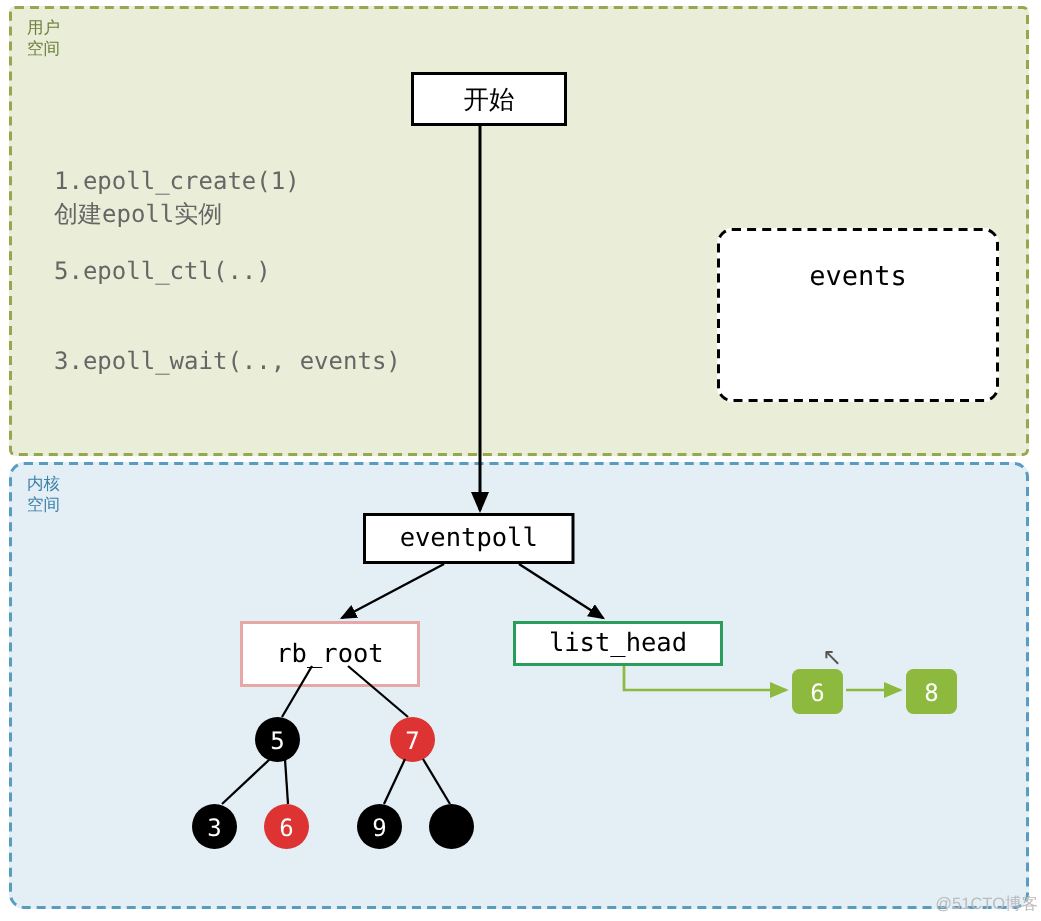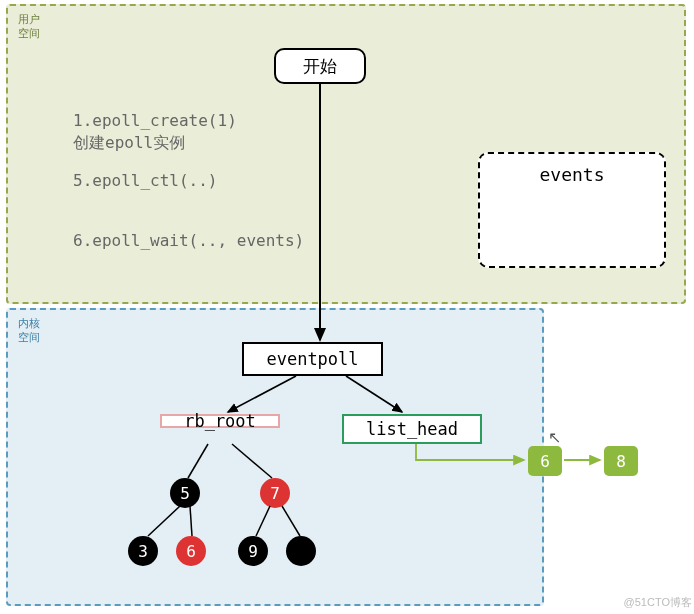--- a/index.html
+++ b/index.html
@@ -26,54 +26,54 @@
   }
   .user-space {
     left: 6px; top: 4px;
     width: 680px; height: 300px;
     background: #eaeed8;
     border-color: #95a84e;
   }
   .user-space .region-label { color: #6a7d3a; }
   .kernel-space {
     left: 6px; top: 308px;
-    width: 538px; height: 298px;
+    width: 680px; height: 298px;
     background: #e3eff5;
     border-color: #5a9bc0;
+    border-radius: 10px;
   }
   .kernel-space .region-label { color: #3b7fa6; }
   .api-text {
     position: absolute;
     left: 28px;
     color: #666;
     font-size: 16px;
     line-height: 1.35;
     font-family: Consolas, monospace;
-    margin-left: 37px;
   }
   .box {
     position: absolute;
     background: #fff;
     border: 2.5px solid #000;
     font-size: 17px;
     display: flex;
     align-items: center;
     justify-content: center;
     font-family: Consolas, monospace;
   }
   .events-box {
     position: absolute;
     background: #fff;
     border: 2.5px dashed #000;
     border-radius: 10px;
     font-size: 18px;
     font-family: Consolas, monospace;
     display: flex;
     justify-content: center;
-    padding-top: 10px;
+    padding-top: 20px;
   }
   .rb-root {
     border-color: #e8a7a7;
   }
   .list-head {
     border-color: #2a9d5c;
   }
   .circle {
     position: absolute;
     width: 30px; height: 30px;
@@ -124,38 +124,38 @@
 空间</div>
 
   <div class="api-text" style="top:104px;">
     <div>1.epoll_create(1)</div>
     <div>创建epoll实例</div>
   </div>
   <div class="api-text" style="top:164px;">
     <div>5.epoll_ctl(..)</div>
   </div>
   <div class="api-text" style="top:224px;">
-    <div>6.epoll_wait(.., events)</div>
+    <div>3.epoll_wait(.., events)</div>
   </div>
 </div>
 
 <div class="region kernel-space">
   <div class="region-label" style="white-space:pre;">内核
 空间</div>
 </div>
 
-<div class="box" style="left:274px; top:48px; width:92px; height:36px;border-radius:10px;">开始</div>
+<div class="box" style="left:274px; top:48px; width:104px; height:36px;">开始</div>
 
 <div class="events-box" style="left:478px; top:152px; width:188px; height:116px;">
   <span>events</span>
 </div>
 
 <div class="box" style="left:242px; top:342px; width:141px; height:34px;text-align:center;">eventpoll</div>
 
-<div class="box rb-root" style="left:160px; top:414px; width:120px; height:14px;text-align:center;">rb_root</div>
+<div class="box rb-root" style="left:160px; top:414px; width:120px; height:44px;text-align:center;">rb_root</div>
 
 <div class="box list-head" style="left:342px; top:414px; width:140px; height:30px;">list_head</div>
 
 <div class="circle black" style="left:170px; top:478px;">5</div>
 <div class="circle red" style="left:260px; top:478px;">7</div>
 <div class="circle black" style="left:128px; top:536px;">3</div>
 <div class="circle red" style="left:176px; top:536px;">6</div>
 <div class="circle black" style="left:238px; top:536px;">9</div>
 <div class="circle black" style="left:286px; top:536px;"></div>
 

